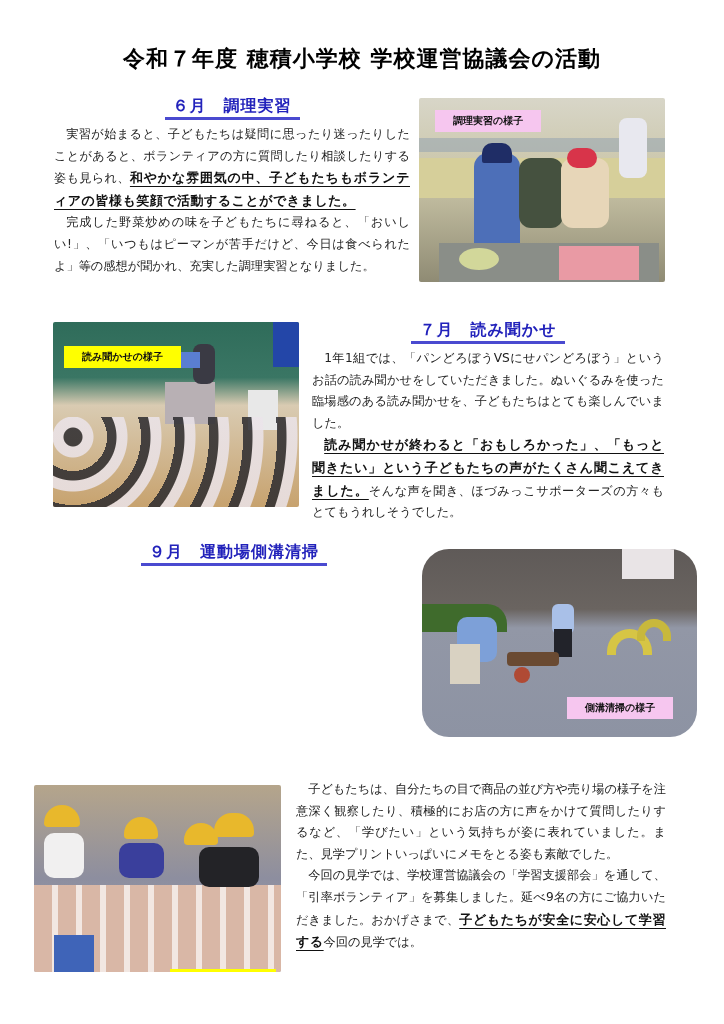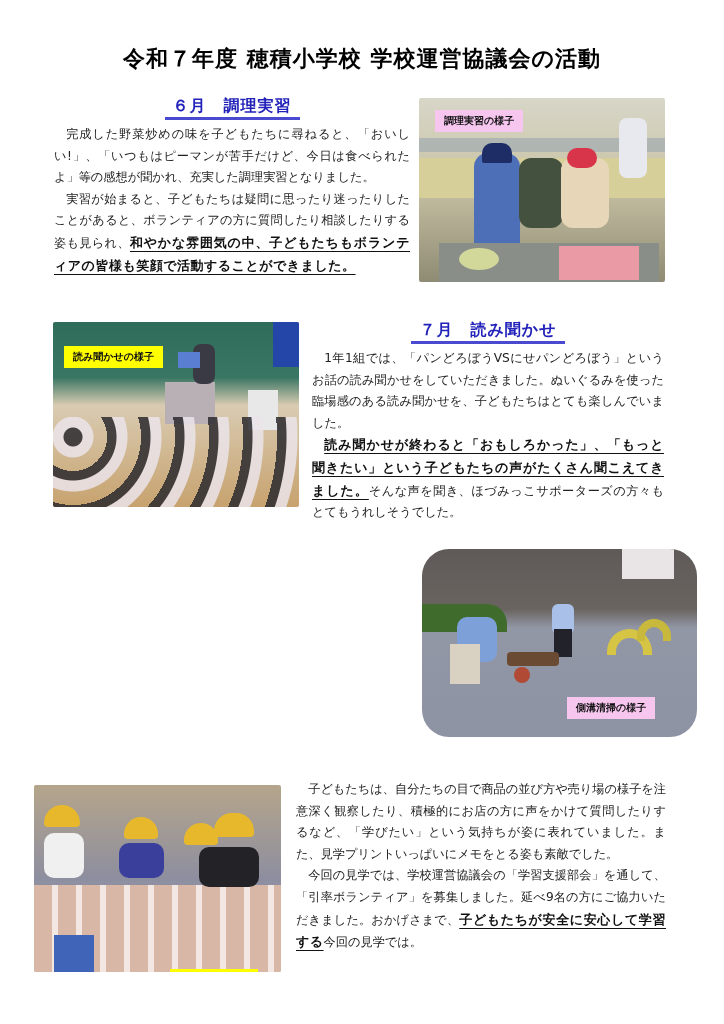--- a/index.html
+++ b/index.html
@@ -15,36 +15,36 @@
     letter-spacing: 1px; padding: 0 8px 1px 8px; border-bottom: 3px solid #4a4ad0;
     line-height: 20px;
   }
   .heading-wrap { text-align: center; }
   .body-text { font-size: 12.2px; line-height: 21.6px; color: #222; text-align: justify; }
   .body-text p { text-indent: 1em; }
   .emph { font-weight: bold; font-size: 13px; text-decoration: underline; text-decoration-thickness: 1px; text-underline-offset: 4px; color: #111; letter-spacing: 0.5px; }
   .photo { position: absolute; overflow: hidden; border-radius: 2px; }
   .caption {
     position: absolute; font-size: 10px; font-weight: bold; color: #111;
-    padding: 4px 9px; white-space: nowrap;
+    padding: 4px 18px; white-space: nowrap;
   }
   .cap-pink { background: #f6c6ef; }
   .cap-yellow { background: #ffff00; }
   .shape { position: absolute; }
 </style>
 </head>
 <body>
 
 <div class="page-title">令和７年度 穂積小学校 学校運営協議会の活動</div>
 
 <div class="section" style="left:54px; top:96px; width:356px;">
   <div class="heading-wrap"><span class="heading">６月　調理実習</span></div>
   <div class="body-text" style="margin-top:4px;">
+    <p><span>実習が始まると、子どもたちは疑問に思ったり迷ったりしたことがあると、ボランティアの方に質問したり相談したりする姿も見られ、</span><span class="emph">和やかな雰囲気の中、子どもたちもボランティアの皆様も笑顔で活動することができました。</span></p>
     <p><span>完成した野菜炒めの味を子どもたちに尋ねると、「おいしい!」、「いつもはピーマンが苦手だけど、今日は食べられたよ」等の感想が聞かれ、充実した調理実習となりました。</span></p>
-    <p><span>実習が始まると、子どもたちは疑問に思ったり迷ったりしたことがあると、ボランティアの方に質問したり相談したりする姿も見られ、</span><span class="emph">和やかな雰囲気の中、子どもたちもボランティアの皆様も笑顔で活動することができました。</span></p>
   </div>
 </div>
 <div class="photo" style="left:419px; top:98px; width:246px; height:184px; background:linear-gradient(180deg,#d8d6c8 0%,#c9c4a6 45%,#8f8b74 100%);">
   <div class="shape" style="left:0; top:40px; width:246px; height:14px; background:#9aa6b0; opacity:.6;"></div>
   <div class="shape" style="left:0; top:60px; width:246px; height:40px; background:#d6cf9a;"></div>
   <div class="shape" style="left:55px; top:55px; width:46px; height:95px; background:#4d6fb8; border-radius:14px 14px 4px 4px;"></div>
   <div class="shape" style="left:63px; top:45px; width:30px; height:20px; background:#1f2d66; border-radius:10px 10px 2px 2px;"></div>
   <div class="shape" style="left:100px; top:60px; width:44px; height:70px; background:#45513f; border-radius:12px;"></div>
   <div class="shape" style="left:142px; top:60px; width:48px; height:70px; background:#e7d6b8; border-radius:12px;"></div>
   <div class="shape" style="left:148px; top:50px; width:30px; height:20px; background:#d8344a; border-radius:10px;"></div>
@@ -66,20 +66,21 @@
 </div>
 <div class="section" style="left:312px; top:320px; width:352px;">
   <div class="heading-wrap"><span class="heading">７月　読み聞かせ</span></div>
   <div class="body-text" style="margin-top:4px;">
     <p><span>1年1組では、「パンどろぼうVSにせパンどろぼう」というお話の読み聞かせをしていただきました。ぬいぐるみを使った臨場感のある読み聞かせを、子どもたちはとても楽しんでいました。</span></p>
     <p><span class="emph">読み聞かせが終わると「おもしろかった」、「もっと聞きたい」という子どもたちの声がたくさん聞こえてきました。</span><span>そんな声を聞き、ほづみっこサポーターズの方々もとてもうれしそうでした。</span></p>
   </div>
 </div>
 
 <div class="section" style="left:56px; top:542px; width:356px;">
+  <div class="heading-wrap"><span class="heading">９月　運動場側溝清掃</span></div>
 </div>
 <div class="photo" style="left:422px; top:549px; width:275px; height:188px; background:linear-gradient(180deg,#5f5a58 0%,#6a6460 32%,#9297a6 42%,#8d93a3 100%);border-radius:27px;">
   <div class="shape" style="left:200px; top:0; width:52px; height:30px; background:#e9e4e6;"></div>
   <div class="shape" style="left:0; top:55px; width:85px; height:28px; background:#3f6b2c; border-radius:0 20px 0 0;"></div>
   <div class="shape" style="left:35px; top:68px; width:40px; height:45px; background:#7da0d8; border-radius:10px;"></div>
   <div class="shape" style="left:28px; top:95px; width:30px; height:40px; background:#d9d2c2;"></div>
   <div class="shape" style="left:130px; top:55px; width:22px; height:30px; background:#a9c0e8; border-radius:6px;"></div>
   <div class="shape" style="left:132px; top:80px; width:18px; height:28px; background:#22232a;"></div>
   <div class="shape" style="left:85px; top:103px; width:52px; height:14px; background:#6a4a32; border-radius:4px;"></div>
   <div class="shape" style="left:92px; top:118px; width:16px; height:16px; background:#b04a34; border-radius:50%;"></div>

